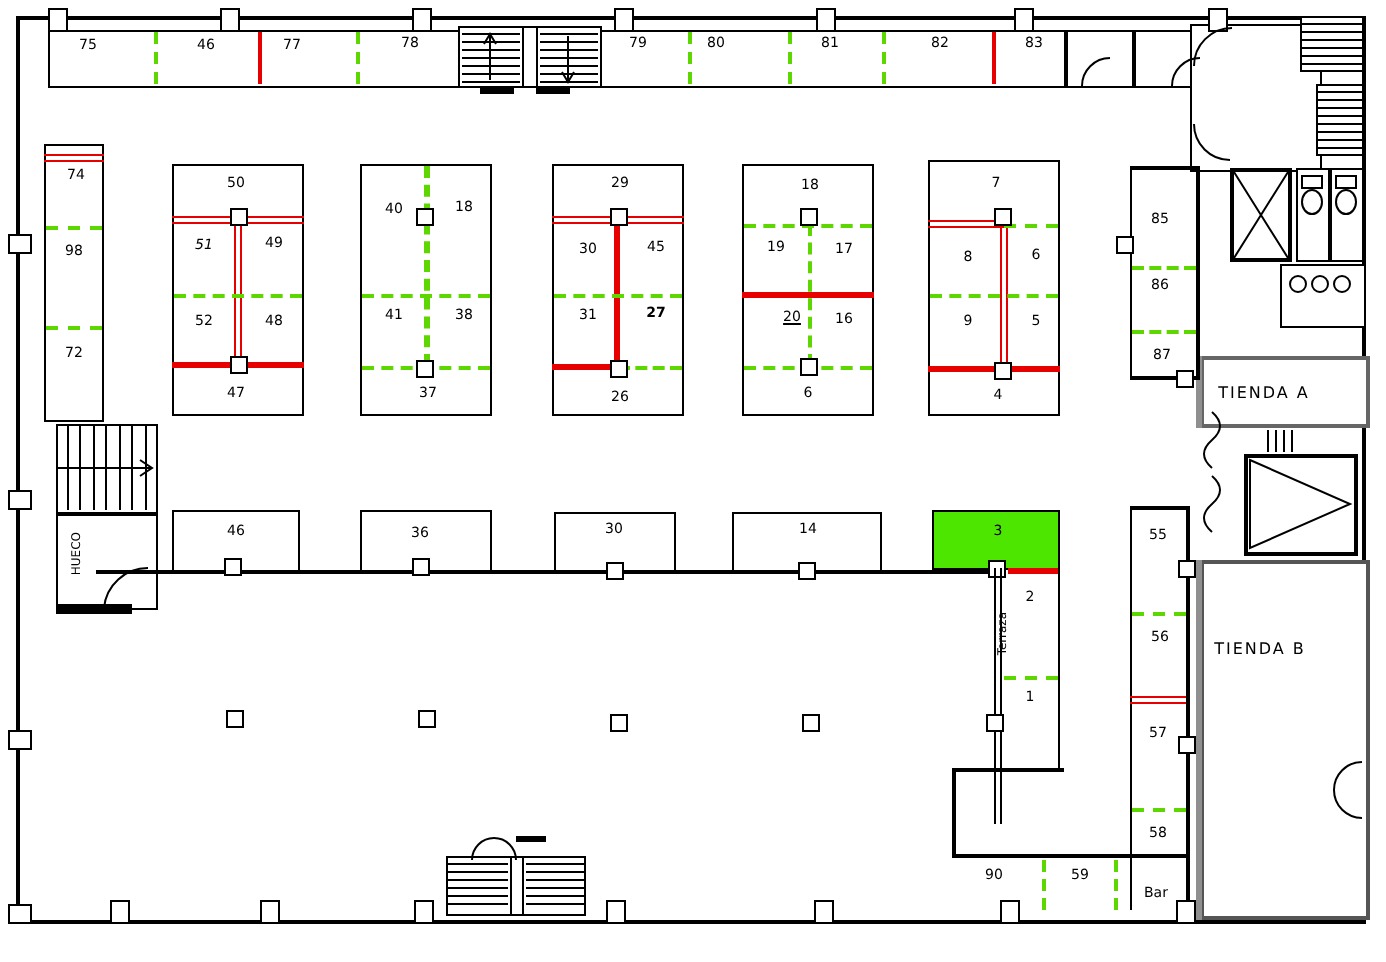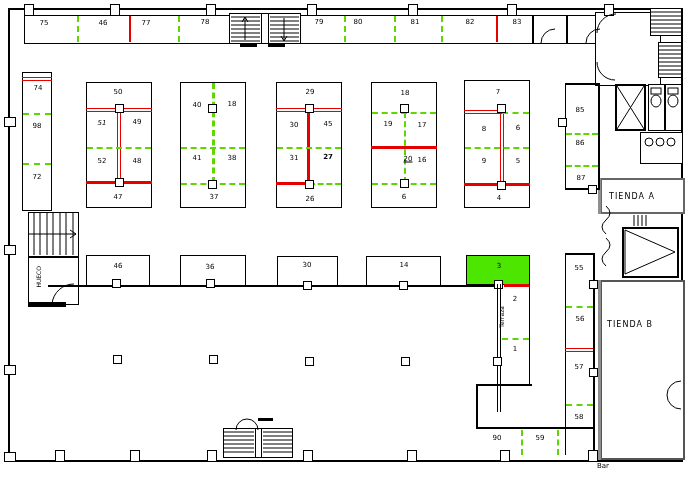--- a/index.html
+++ b/index.html
@@ -263,21 +263,21 @@
   <div class="lab" style="left:310px;top:92px;">29</div>
   <div class="lab" style="left:294px;top:125px;">30</div>
   <div class="lab" style="left:328px;top:124px;">45</div>
   <div class="lab" style="left:294px;top:158px;">31</div>
   <div class="lab" style="left:328px;top:157px;font-weight:bold;">27</div>
   <div class="lab" style="left:310px;top:199px;">26</div>
 
   <div class="lab" style="left:405px;top:93px;">18</div>
   <div class="lab" style="left:388px;top:124px;">19</div>
   <div class="lab" style="left:422px;top:125px;">17</div>
-  <div class="lab" style="left:408px;top:159px;text-decoration:underline;">20</div>
+  <div class="lab" style="left:396px;top:159px;text-decoration:underline;">20</div>
   <div class="lab" style="left:422px;top:160px;">16</div>
   <div class="lab" style="left:404px;top:197px;">6</div>
 
   <div class="lab" style="left:498px;top:92px;">7</div>
   <div class="lab" style="left:484px;top:129px;">8</div>
   <div class="lab" style="left:518px;top:128px;">6</div>
   <div class="lab" style="left:484px;top:161px;">9</div>
   <div class="lab" style="left:518px;top:161px;">5</div>
   <div class="lab" style="left:499px;top:198px;">4</div>
 
@@ -291,18 +291,18 @@
   <div class="lab" style="left:515px;top:349px;">1</div>
 
   <div class="lab" style="left:580px;top:110px;">85</div>
   <div class="lab" style="left:580px;top:143px;">86</div>
   <div class="lab" style="left:581px;top:178px;">87</div>
 
   <div class="lab" style="left:579px;top:268px;">55</div>
   <div class="lab" style="left:580px;top:319px;">56</div>
   <div class="lab" style="left:579px;top:367px;">57</div>
   <div class="lab" style="left:579px;top:417px;">58</div>
-  <div class="lab" style="left:578px;top:466px;margin-left:25px;">Bar</div>
+  <div class="lab" style="left:578px;top:447px;">Bar</div>
 
   <div class="lab" style="left:497px;top:438px;">90</div>
   <div class="lab" style="left:540px;top:438px;">59</div>
 
 </div>
 
 </body></html>

